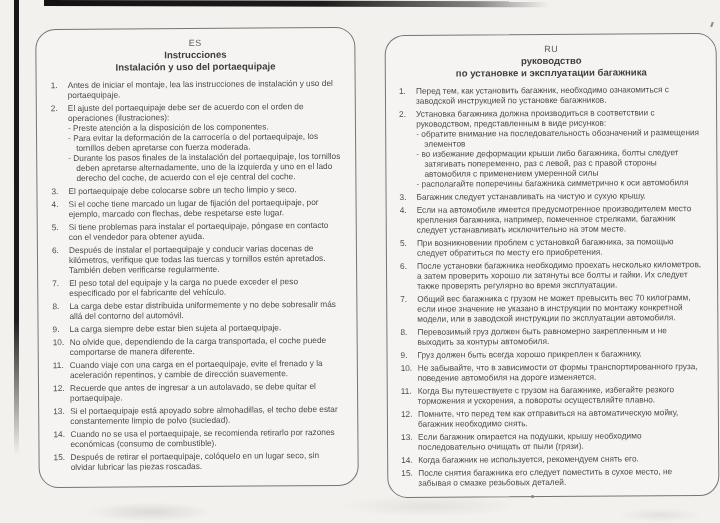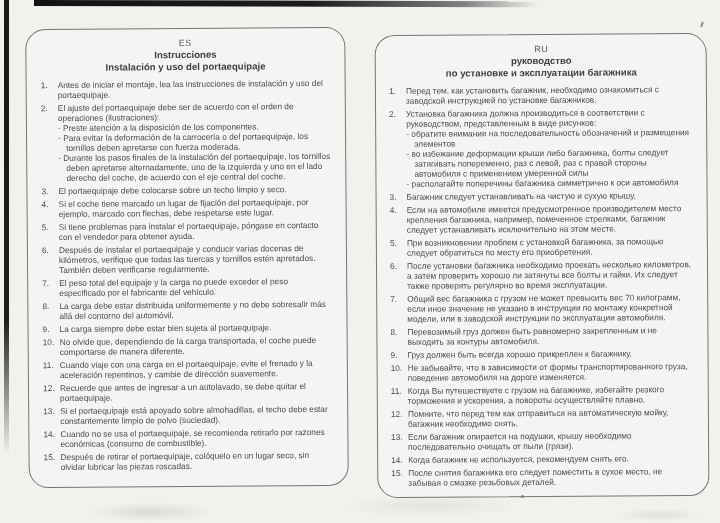--- a/index.html
+++ b/index.html
@@ -5,21 +5,21 @@
   html,body{margin:0;padding:0;}
   body{
     width:720px;height:523px;position:relative;overflow:hidden;
     font-family:"Liberation Sans",sans-serif;
     background:
       radial-gradient(90px 14px at 150px 512px, rgba(178,176,170,.35), transparent 70%),
       radial-gradient(130px 16px at 430px 506px, rgba(178,176,170,.22), transparent 70%),
       radial-gradient(60px 10px at 660px 515px, rgba(178,176,170,.25), transparent 70%),
       #f2f1ee;
   }
-  .sheet{position:absolute;left:4px;top:0;width:616px;height:523px;}
+  .sheet{position:absolute;left:14px;top:0;width:616px;height:523px;}
   .panel{
     position:absolute;
     border:1.6px solid #767676;
     border-radius:20px;
     color:#4c4c4c;
     box-sizing:border-box;
     background:rgba(250,249,247,.45);
   }
   .panel-es{left:23px;top:28px;width:320px;height:459px;padding:9px 14px 0 14px;transform:rotate(-0.45deg);}
   .panel-ru{left:372px;top:34px;width:332px;height:463px;padding:9px 12px 0 13px;transform:rotate(-0.35deg);}

